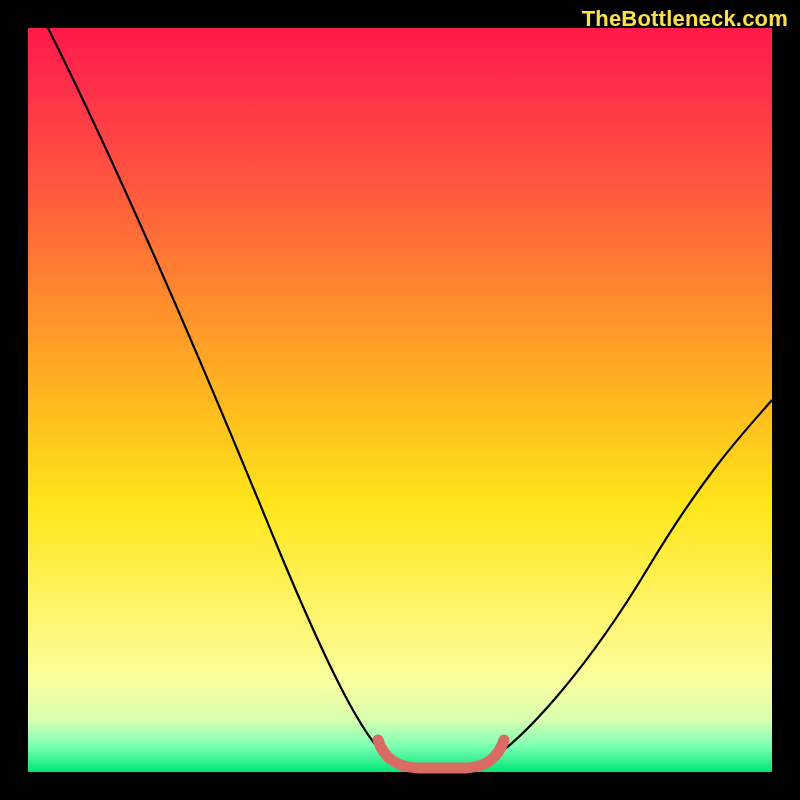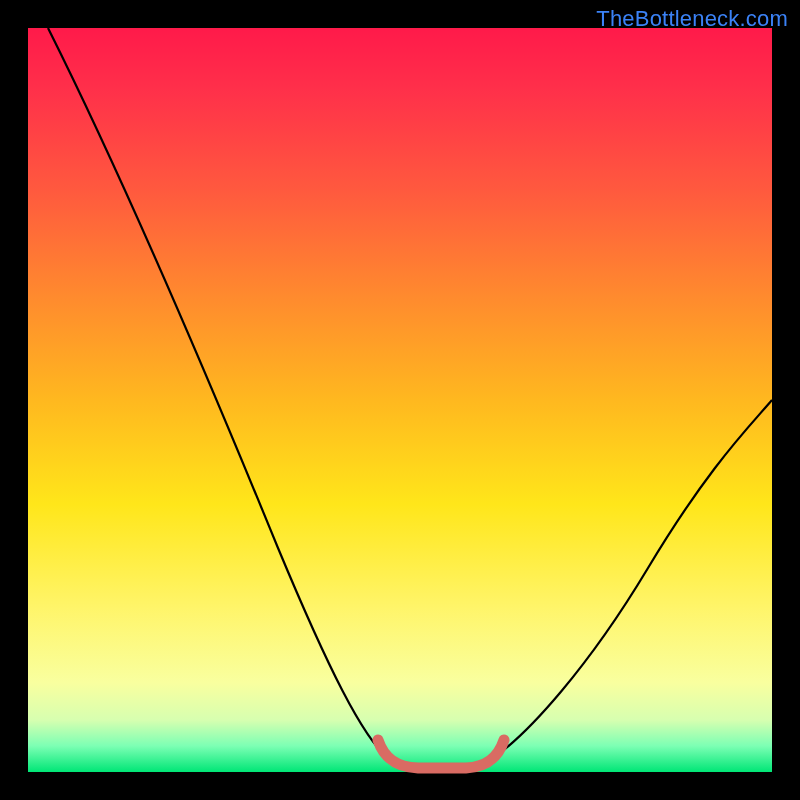--- a/index.html
+++ b/index.html
@@ -36,24 +36,24 @@
       #fff56a 78%,
       #f9ff9f 88%,
       #d7ffb0 93%,
       #7cffb4 96.5%,
       #00e676 100%);
   }
   .watermark {
     position: absolute;
     top: 6px;
     right: 12px;
-    color: #3b82f6;
+    color: #fde047;
     font-size: 22px;
     letter-spacing: 0.2px;
-    font-weight: 400;
+    font-weight: 700;
     user-select: none;
   }
   svg.curves {
     position: absolute;
     left: 0;
     top: 0;
     width: 744px;
     height: 744px;
     overflow: visible;
   }

